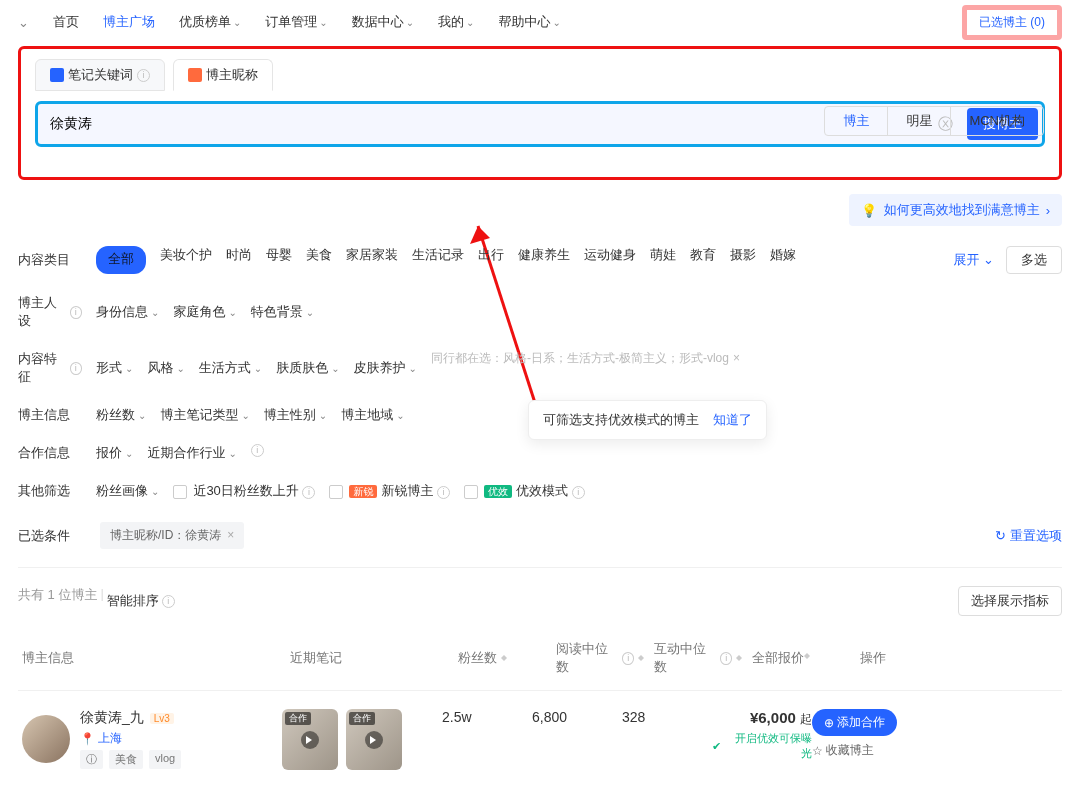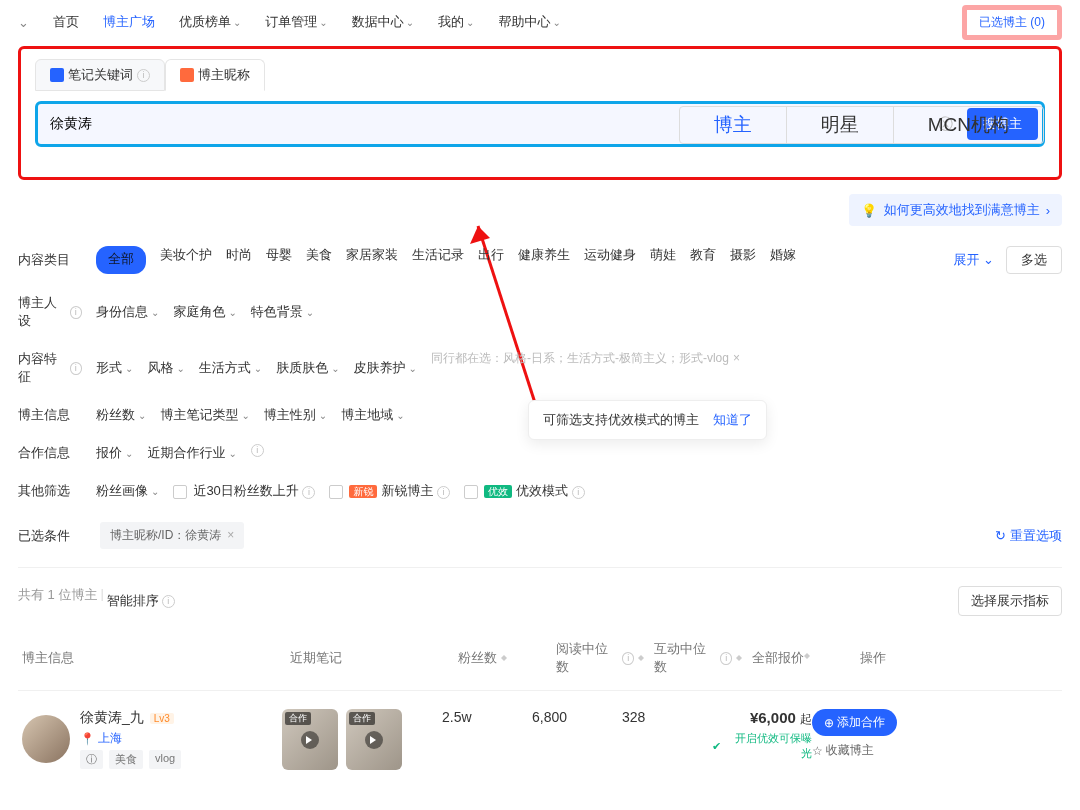--- a/index.html
+++ b/index.html
@@ -5,32 +5,32 @@
 *{box-sizing:border-box;margin:0;padding:0}
 body{font-family:-apple-system,"PingFang SC","Microsoft YaHei",sans-serif;font-size:13px;color:#333;background:#fff}
 .page{width:1080px;margin:0 auto;padding:0 18px}
 .topnav{display:flex;align-items:center;gap:24px;height:44px}
 .topnav a{color:#333;text-decoration:none;cursor:pointer}
 .topnav a.active{color:#2563ff}
 .topnav .sp{flex:1}
 .topnav .chev{font-size:10px;color:#888;margin-left:2px}
 .selected-btn{border:5px solid #fca5a5;color:#2563ff;background:#fff;border-radius:4px;padding:4px 12px;font-size:12px}
 .redbox{border:3px solid #e11;border-radius:6px;padding:10px 14px 30px;margin-top:2px;position:relative}
-.tabs{display:flex;margin-bottom:10px}
+.tabs{display:flex;gap:8px;margin-bottom:10px}
 .tab{display:flex;align-items:center;gap:4px;padding:6px 14px;border:1px solid #e5e5e5;border-radius:6px 6px 0 0;background:#f7f8fa;cursor:pointer;font-size:13px}
 .tab.active{background:#fff;border-bottom-color:#fff;position:relative;z-index:2}
 .tab .ti{width:14px;height:14px;border-radius:2px}
 .ti-note{background:#2563ff}
 .ti-user{background:#ff6a3d}
 .searchrow{display:flex;gap:10px;align-items:center;border:3px solid #0ea5e9;border-radius:6px;padding:4px;background:#f5f7ff}
 .searchrow input{flex:1;border:none;background:transparent;font-size:14px;padding:6px 8px;outline:none}
 .searchrow .clr{color:#bbb;font-size:15px;cursor:pointer;margin-right:4px}
 .searchrow button{background:#2563ff;color:#fff;border:none;border-radius:4px;padding:7px 16px;font-size:13px;cursor:pointer}
 .right-tabs{position:absolute;right:18px;top:60px;display:flex;border:1px solid #ddd;border-radius:4px;overflow:hidden}
-.right-tabs span{padding:5px 34px;font-size:19px;border-left:1px solid #ddd;cursor:pointer}
+.right-tabs span{padding:5px 18px;font-size:13px;border-left:1px solid #ddd;cursor:pointer}
 .right-tabs span:first-child{border-left:none}
 .right-tabs span.active{color:#2563ff;border:1px solid #2563ff;margin:-1px}
 .helpline{display:flex;justify-content:flex-end;margin:14px 0 6px}
 .helpchip{background:#eef3ff;color:#2563ff;border-radius:4px;padding:7px 12px;font-size:13px;display:flex;align-items:center;gap:6px;cursor:pointer}
 .arrow{position:absolute;top:170px;left:440px;pointer-events:none}
 .filters{margin-top:10px}
 .frow{display:flex;gap:14px;padding:10px 0;font-size:13px;flex-wrap:wrap}
 .flabel{width:64px;color:#333;display:flex;align-items:center;gap:3px}
 .info{display:inline-block;width:13px;height:13px;border:1px solid #ccc;border-radius:50%;font-size:9px;line-height:11px;text-align:center;color:#bbb}
 .pill-all{background:#2563ff;color:#0f172a;padding:4px 12px;border-radius:12px;cursor:pointer}

